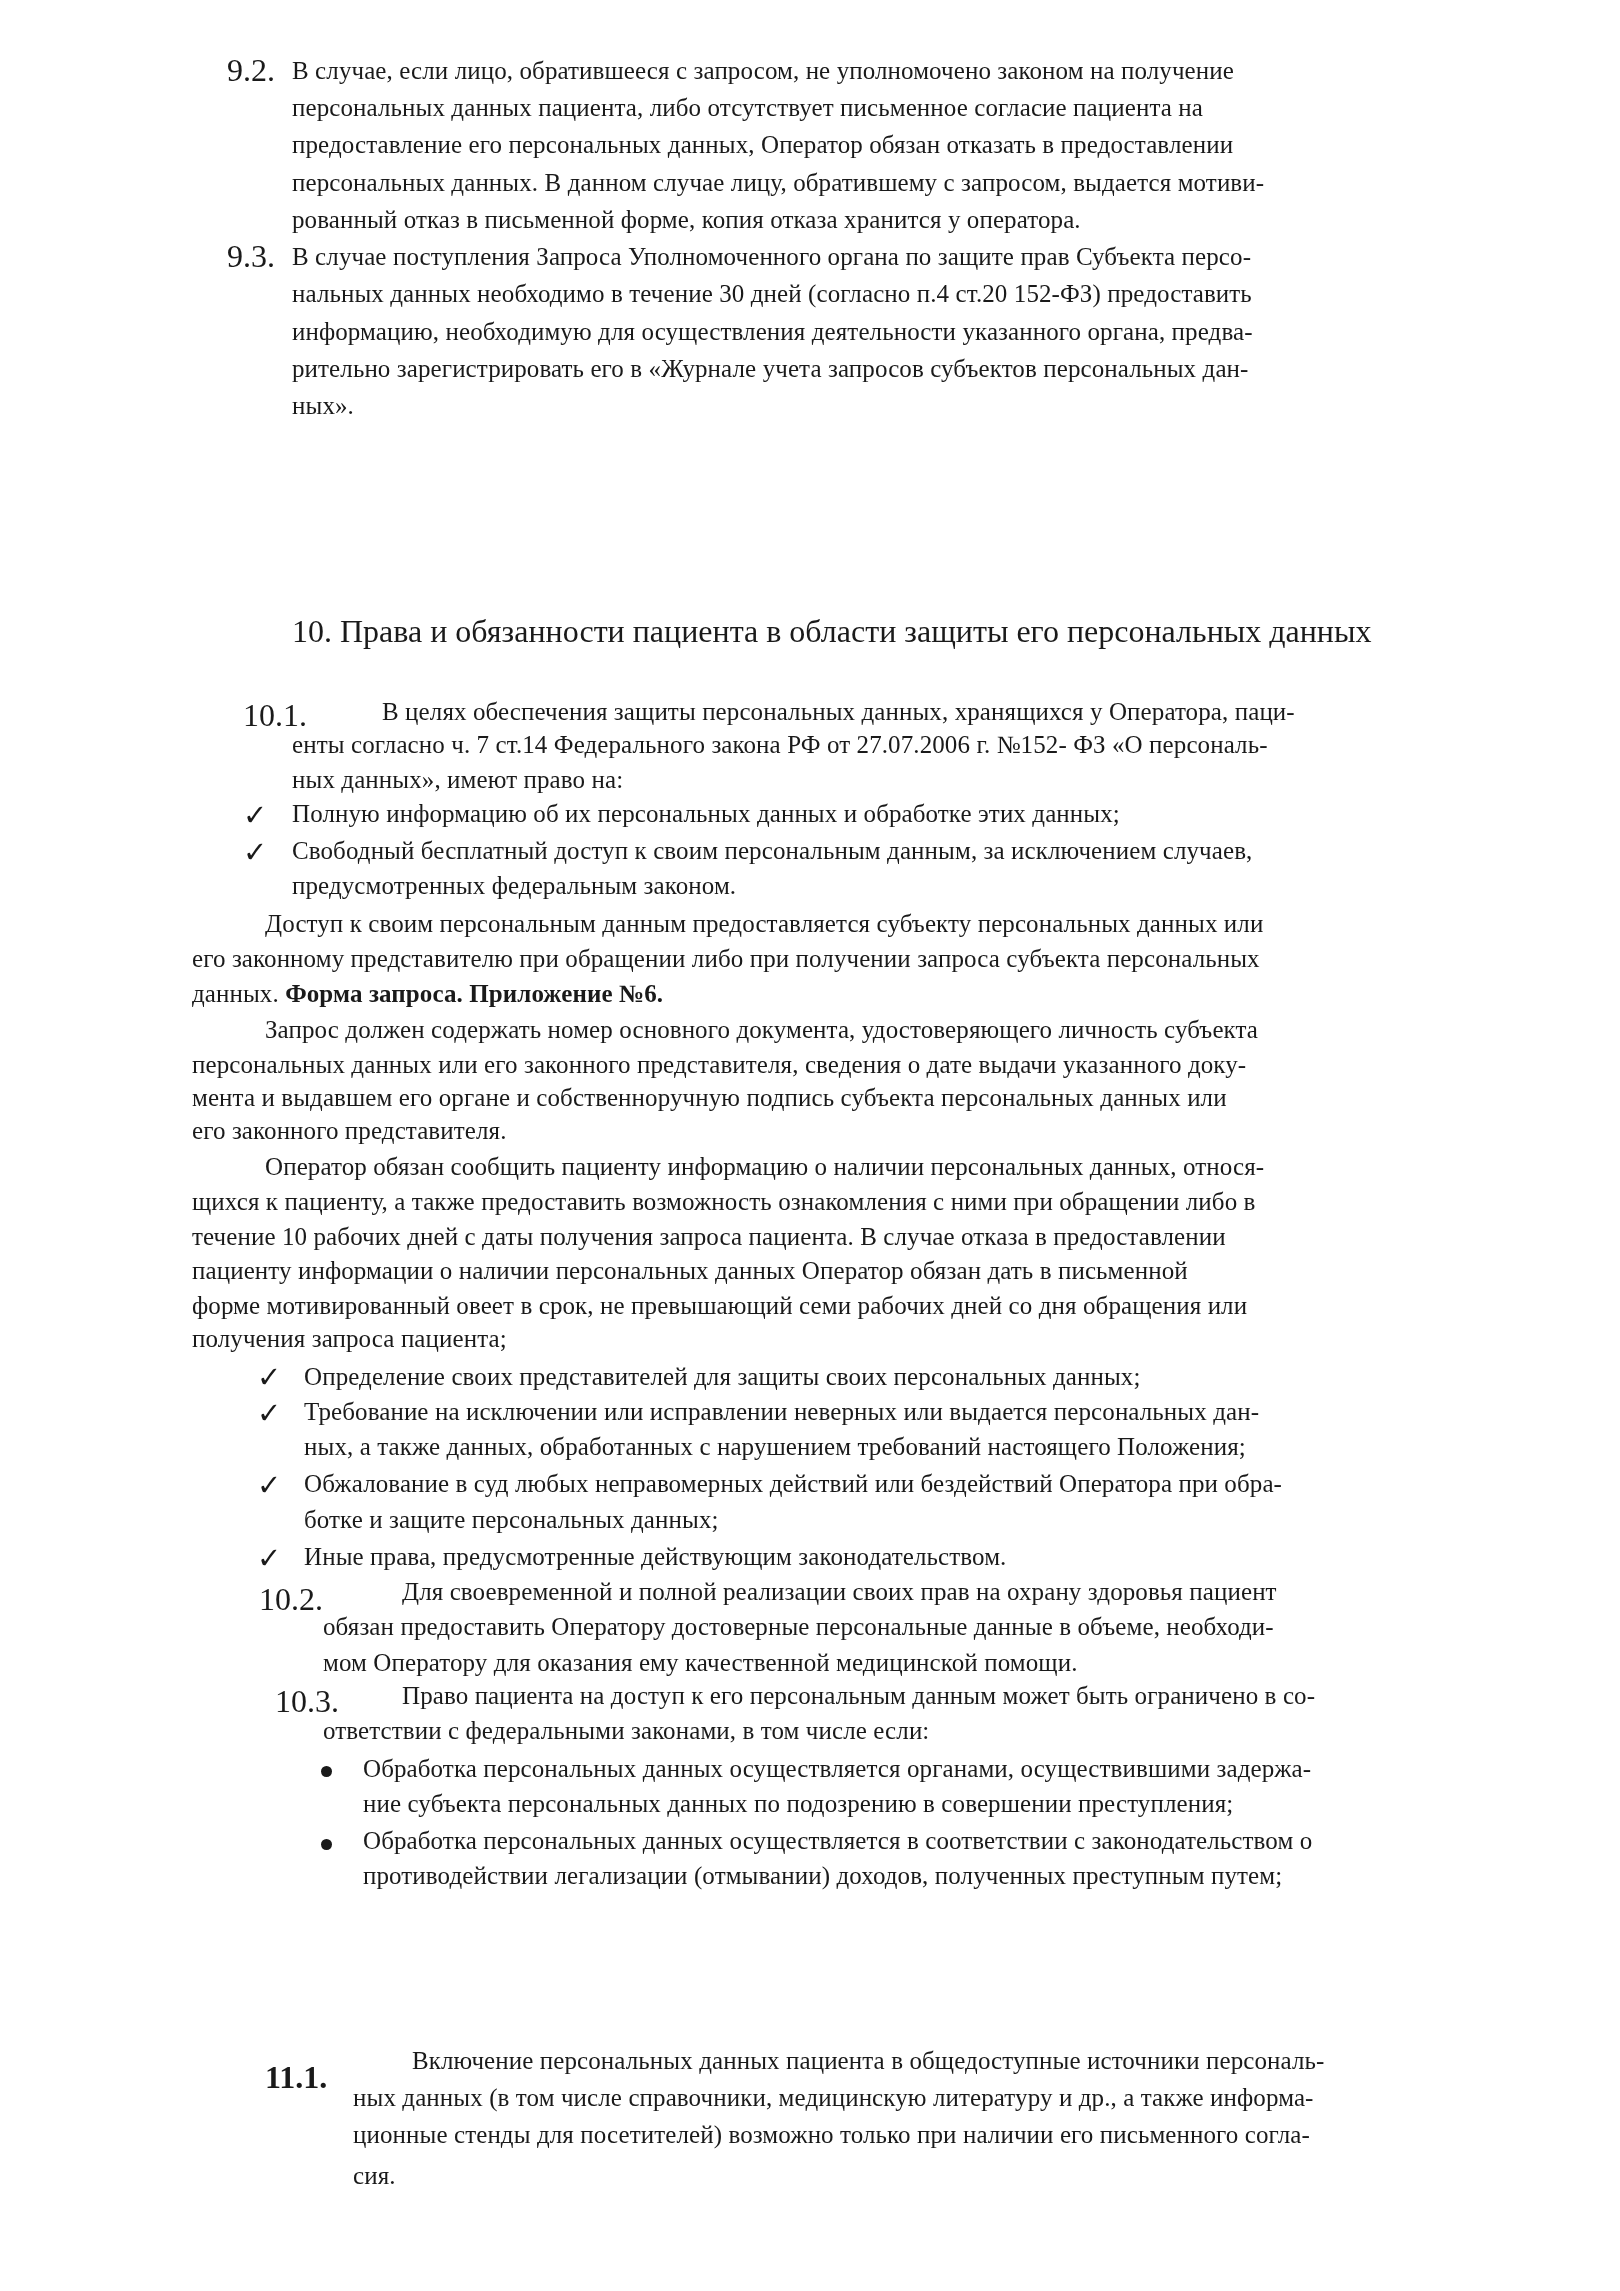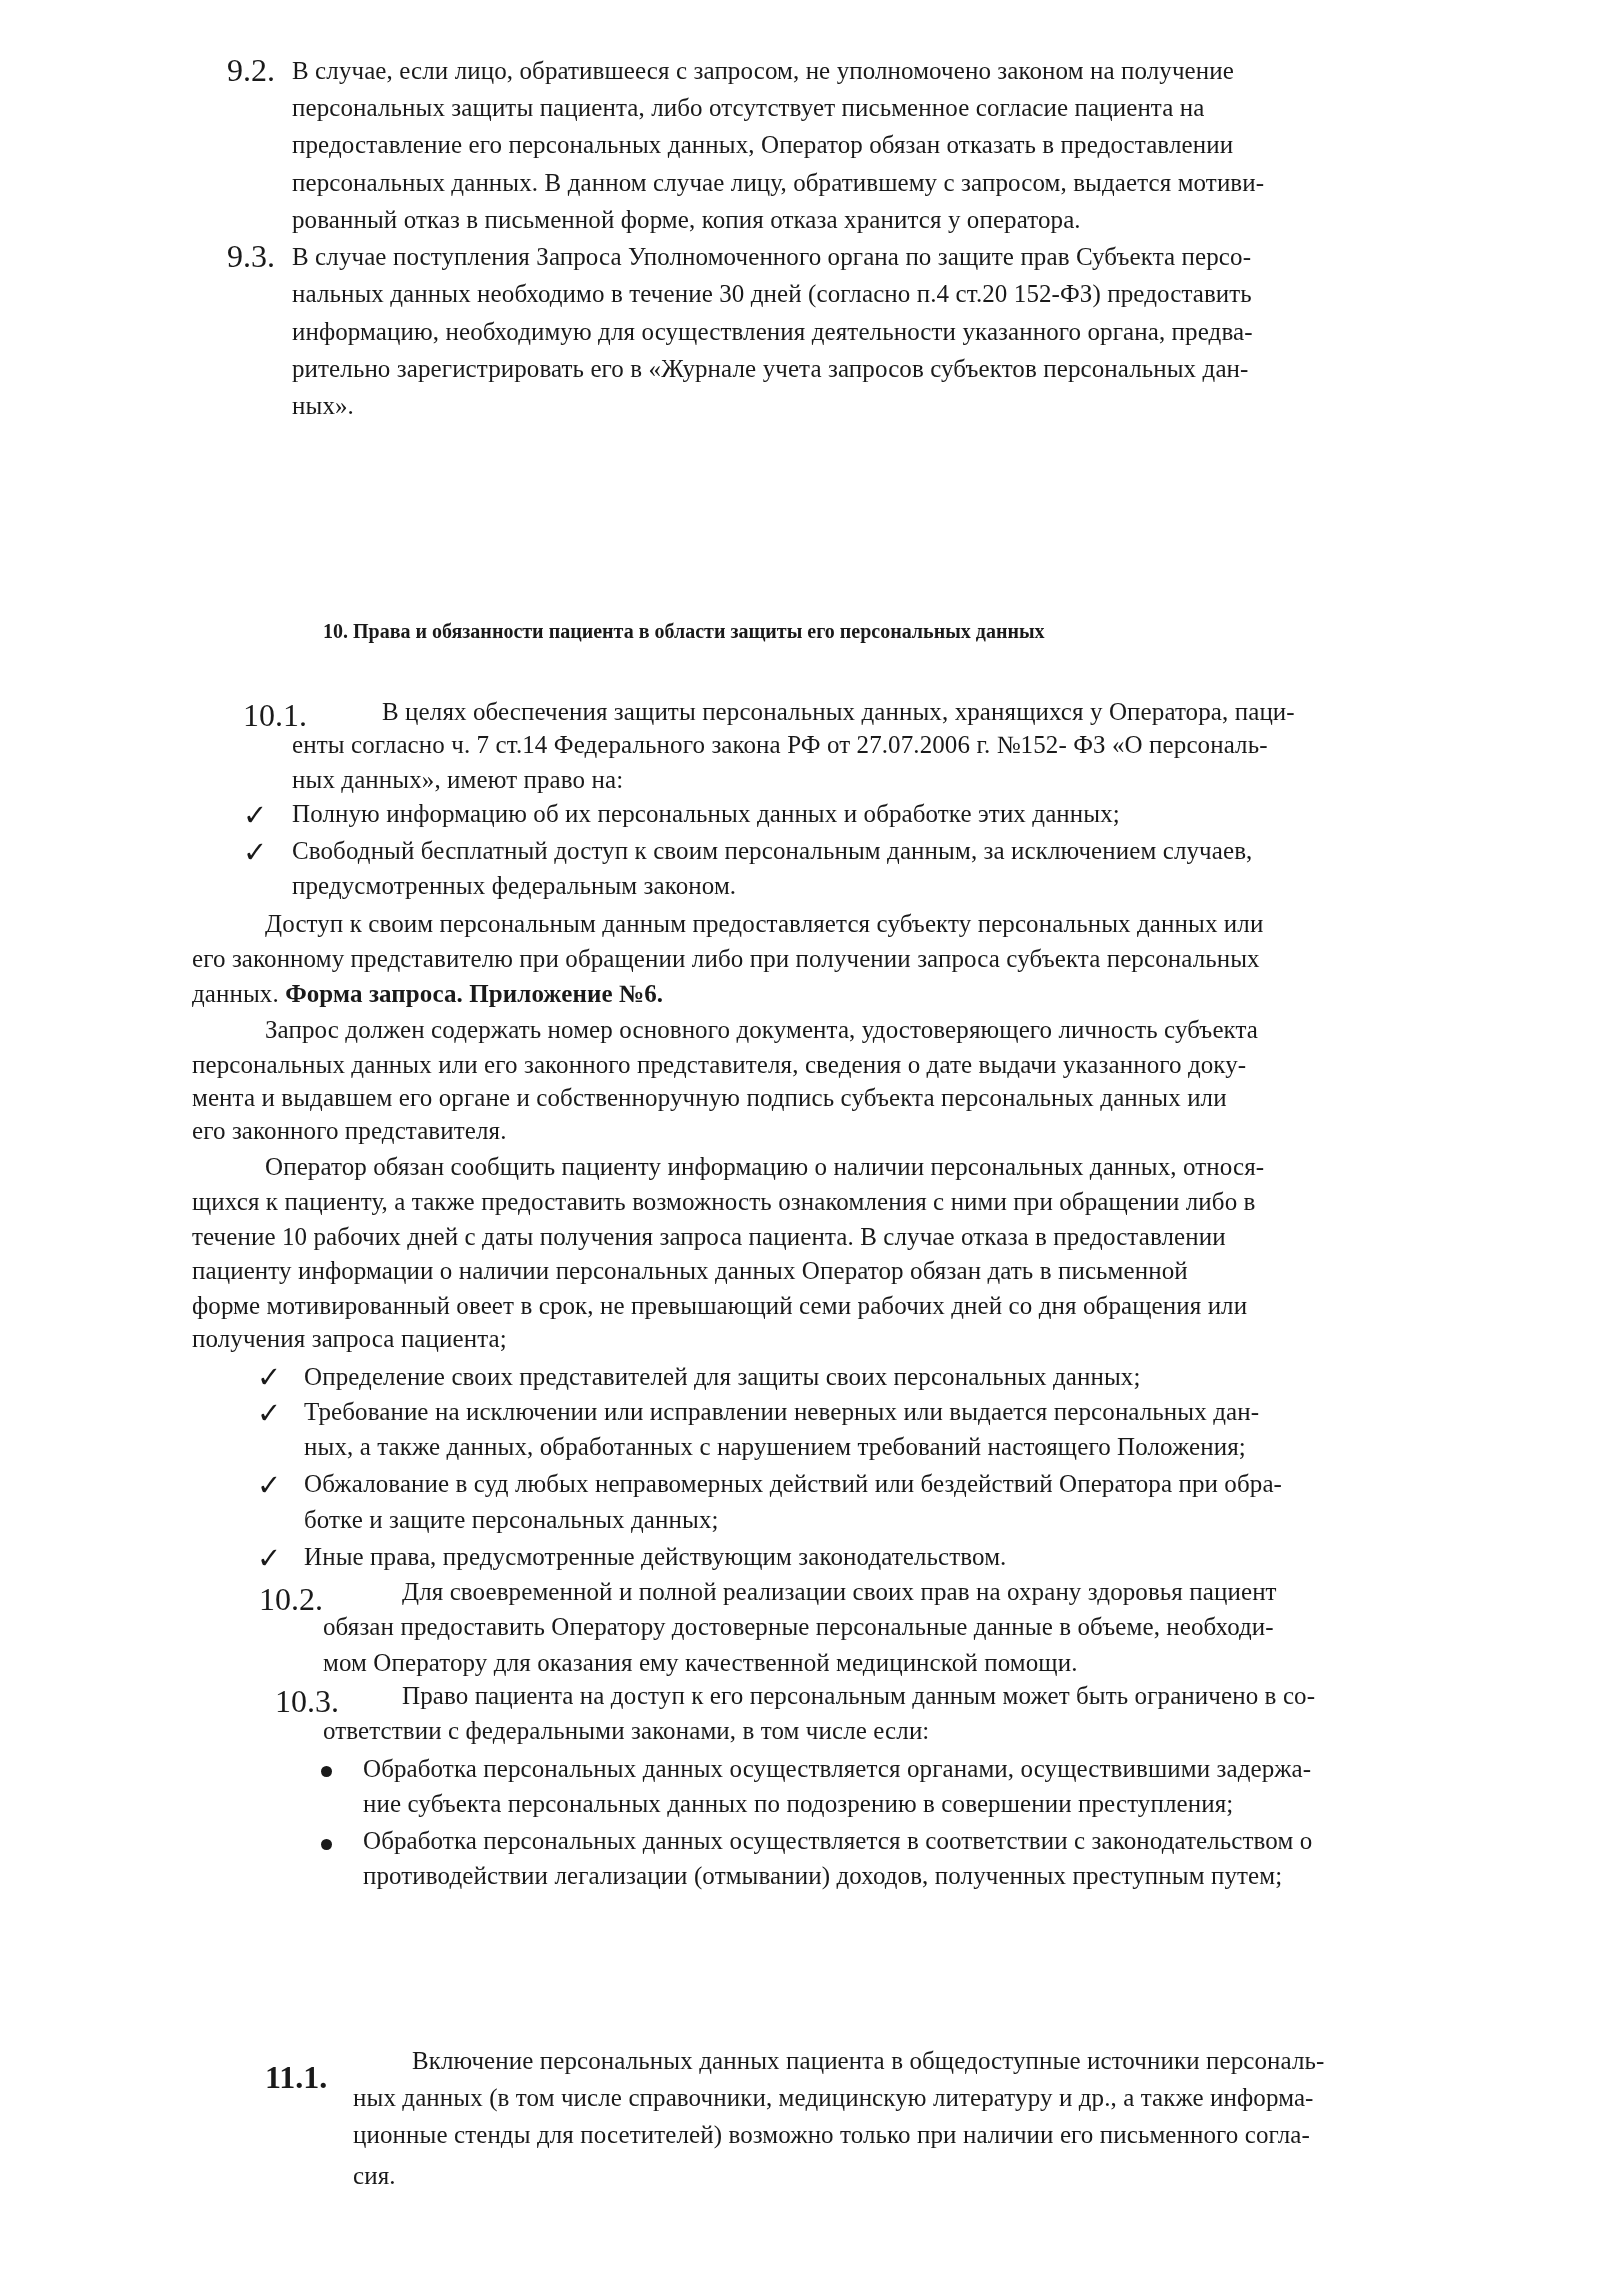--- a/index.html
+++ b/index.html
@@ -2,33 +2,33 @@
 <html><head>
 <meta charset="utf-8">
 <style>
   html, body { margin: 0; padding: 0; background: #ffffff; }
   body { width: 1620px; height: 2292px; position: relative; overflow: hidden;
          font-family: "Liberation Serif", "DejaVu Serif", serif; color: #1a1a1a; }
   .page { position: absolute; left: 0; top: 0; width: 1620px; height: 1651px; background: #fff; }
   .line { position: absolute; white-space: nowrap; font-size: 25px; line-height: 39px; letter-spacing: 0.1px; }
   .num { position: absolute; white-space: nowrap; font-size: 32px; line-height: 39px; }
   .bold { font-weight: bold; }
-  .heading { position: absolute; white-space: nowrap; font-size: 20px; line-height: 39px; font-weight: bold; margin-left: 31px; }
+  .heading { position: absolute; white-space: nowrap; font-size: 32px; line-height: 39px; font-weight: normal; }
   .mark { position: absolute; font-size: 29px; line-height: 39px; }
   .dot { position: absolute; width: 10.8px; height: 10.8px; border-radius: 50%; background: #1a1a1a; }
 </style>
 </head>
 <body>
 
 <div class="page">
 
   <div>
     <span class="num" style="left:227px;top:51px">9.2.</span>
     <span class="line" style="left:292px;top:51px">В случае, если лицо, обратившееся с запросом, не уполномочено законом на получение</span>
-    <span class="line" style="left:292px;top:88px">персональных защиты пациента, либо отсутствует письменное согласие пациента на</span>
+    <span class="line" style="left:292px;top:88px">персональных данных пациента, либо отсутствует письменное согласие пациента на</span>
     <span class="line" style="left:292px;top:125px">предоставление его персональных данных, Оператор обязан отказать в предоставлении</span>
     <span class="line" style="left:292px;top:163px">персональных данных. В данном случае лицу, обратившему с запросом, выдается мотиви-</span>
     <span class="line" style="left:292px;top:200px">рованный отказ в письменной форме, копия отказа хранится у оператора.</span>
   </div>
 
   <div>
     <span class="num" style="left:227px;top:237px">9.3.</span>
     <span class="line" style="left:292px;top:237px">В случае поступления Запроса Уполномоченного органа по защите прав Субъекта персо-</span>
     <span class="line" style="left:292px;top:274px">нальных данных необходимо в течение 30 дней (согласно п.4 ст.20 152-ФЗ) предоставить</span>
     <span class="line" style="left:292px;top:312px">информацию, необходимую для осуществления деятельности указанного органа, предва-</span>

